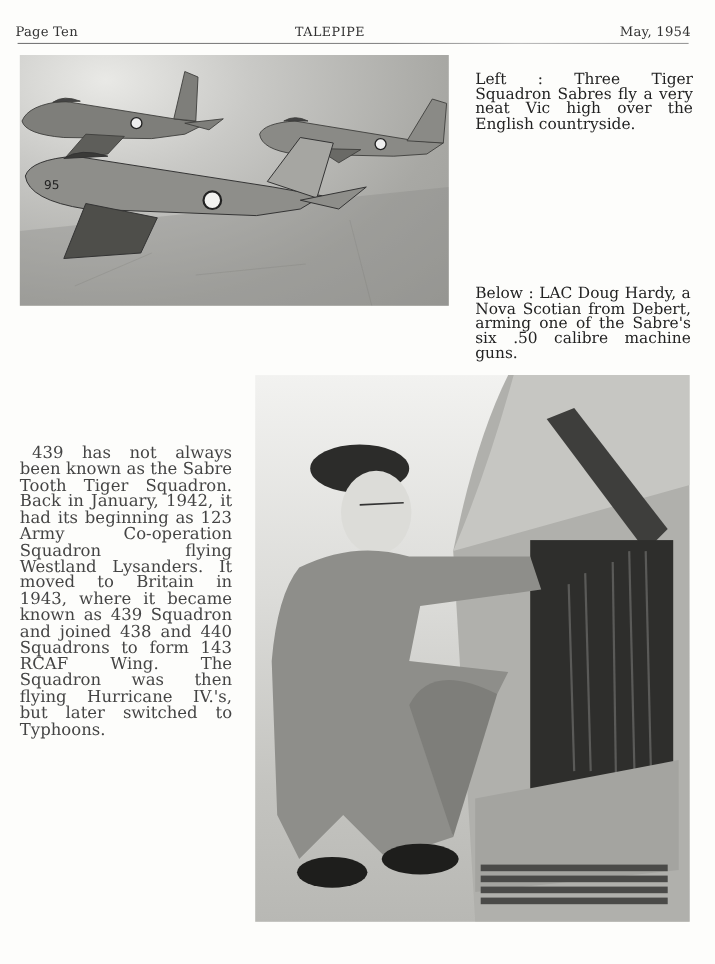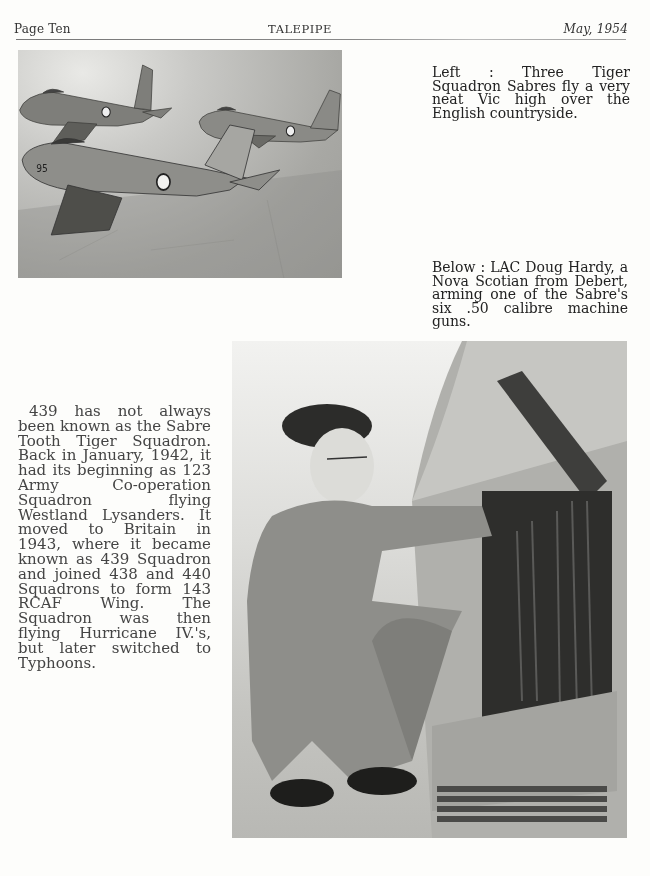--- a/index.html
+++ b/index.html
@@ -4,25 +4,25 @@
   <style>
     html, body { margin: 0; padding: 0; }
     body {
       width: 650px; height: 876px; position: relative; overflow: hidden;
       background: #fdfdfb; color: #2a2a2a;
       font-family: "DejaVu Serif", "Liberation Serif", serif;
     }
     .hdr { position: absolute; top: 22px; font-size: 12px; color: #333; letter-spacing: 0.2px; }
     #hdr-left { left: 14px; }
     #hdr-center { left: 0; width: 600px; text-align: center; font-size: 11.5px; letter-spacing: 0.5px; }
-    #hdr-right { right: 22px; font-style: italic; }
+    #hdr-right { right: 22px; }
     .rule { position: absolute; top: 39px; left: 16px; width: 610px; height: 1px; background: linear-gradient(90deg,#777 0%,#888 55%,#bbb 75%,#999 100%); }
 
     .photo { position: absolute; overflow: hidden; }
-    #photo-top { left: 18px; top: 50px; width: 324px; height: 228px;
+    #photo-top { left: 18px; top: 50px; width: 390px; height: 228px;
       background: radial-gradient(ellipse at 20% 10%, #e9e9e6 0%, #c9c9c6 30%, #a8a8a4 70%, #9c9c98 100%); }
     #photo-bottom { left: 232px; top: 341px; width: 395px; height: 497px;
       background: linear-gradient(180deg, #f2f2f0 0%, #dcdcd9 40%, #c4c4c0 75%, #b8b8b4 100%); }
     .photo svg { position: absolute; left: 0; top: 0; width: 100%; height: 100%; }
 
     .caption { position: absolute; font-size: 14px; line-height: 13.5px; color: #222; text-align: justify; }
     #caption-top { left: 432px; top: 66px; width: 198px; }
     #caption-bottom { left: 432px; top: 261px; width: 196px; }
 
     .article { position: absolute; left: 18px; width: 193px; font-size: 15px; line-height: 14.8px; color: #444; text-align: justify; }

